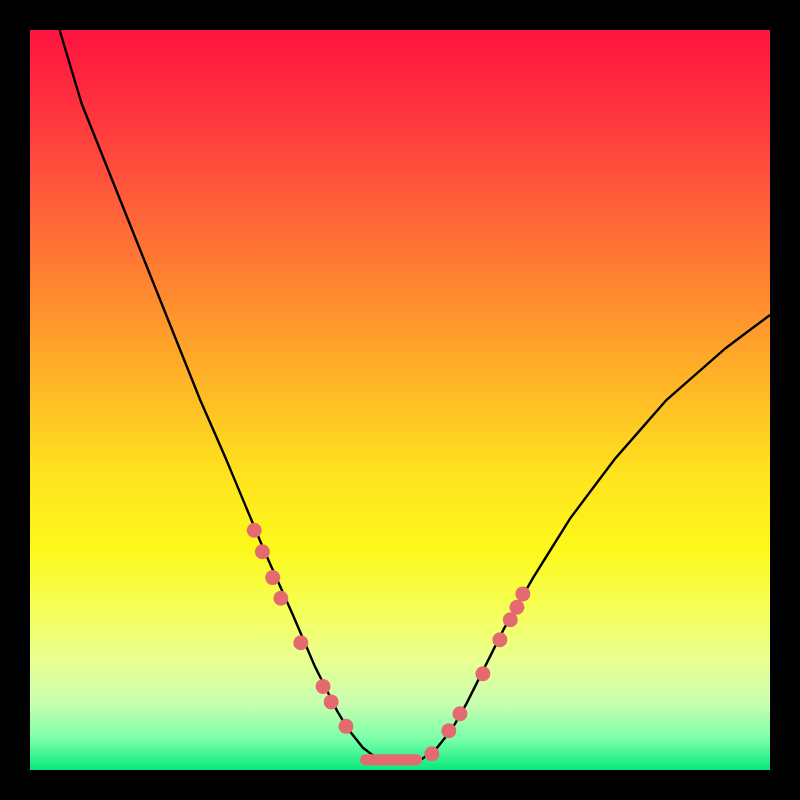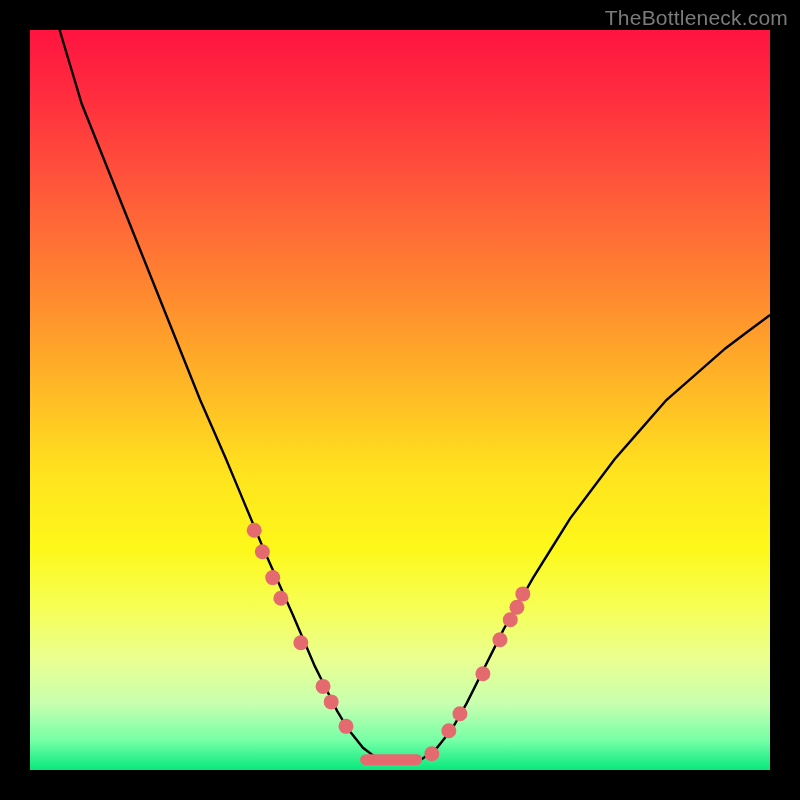--- a/index.html
+++ b/index.html
@@ -83,14 +83,13 @@
           <circle cx="418.84000000000003" cy="700.78" r="7.5" fill="#e46a6f" stroke="#c94f55" stroke-width="0"></circle>
           <circle cx="429.94" cy="683.76" r="7.5" fill="#e46a6f" stroke="#c94f55" stroke-width="0"></circle>
           <circle cx="452.88" cy="643.8" r="7.5" fill="#e46a6f" stroke="#c94f55" stroke-width="0"></circle>
           <circle cx="469.90000000000003" cy="609.76" r="7.5" fill="#e46a6f" stroke="#c94f55" stroke-width="0"></circle>
           <circle cx="480.26" cy="589.78" r="7.5" fill="#e46a6f" stroke="#c94f55" stroke-width="0"></circle>
           <circle cx="486.91999999999996" cy="577.2" r="7.5" fill="#e46a6f" stroke="#c94f55" stroke-width="0"></circle>
           <circle cx="492.8399999999999" cy="563.88" r="7.5" fill="#e46a6f" stroke="#c94f55" stroke-width="0"></circle>
         </g>
     </svg>
   </div>
-  <div class="watermark">TheBottleneck.com</div>
 </div>
 
 </body></html>

